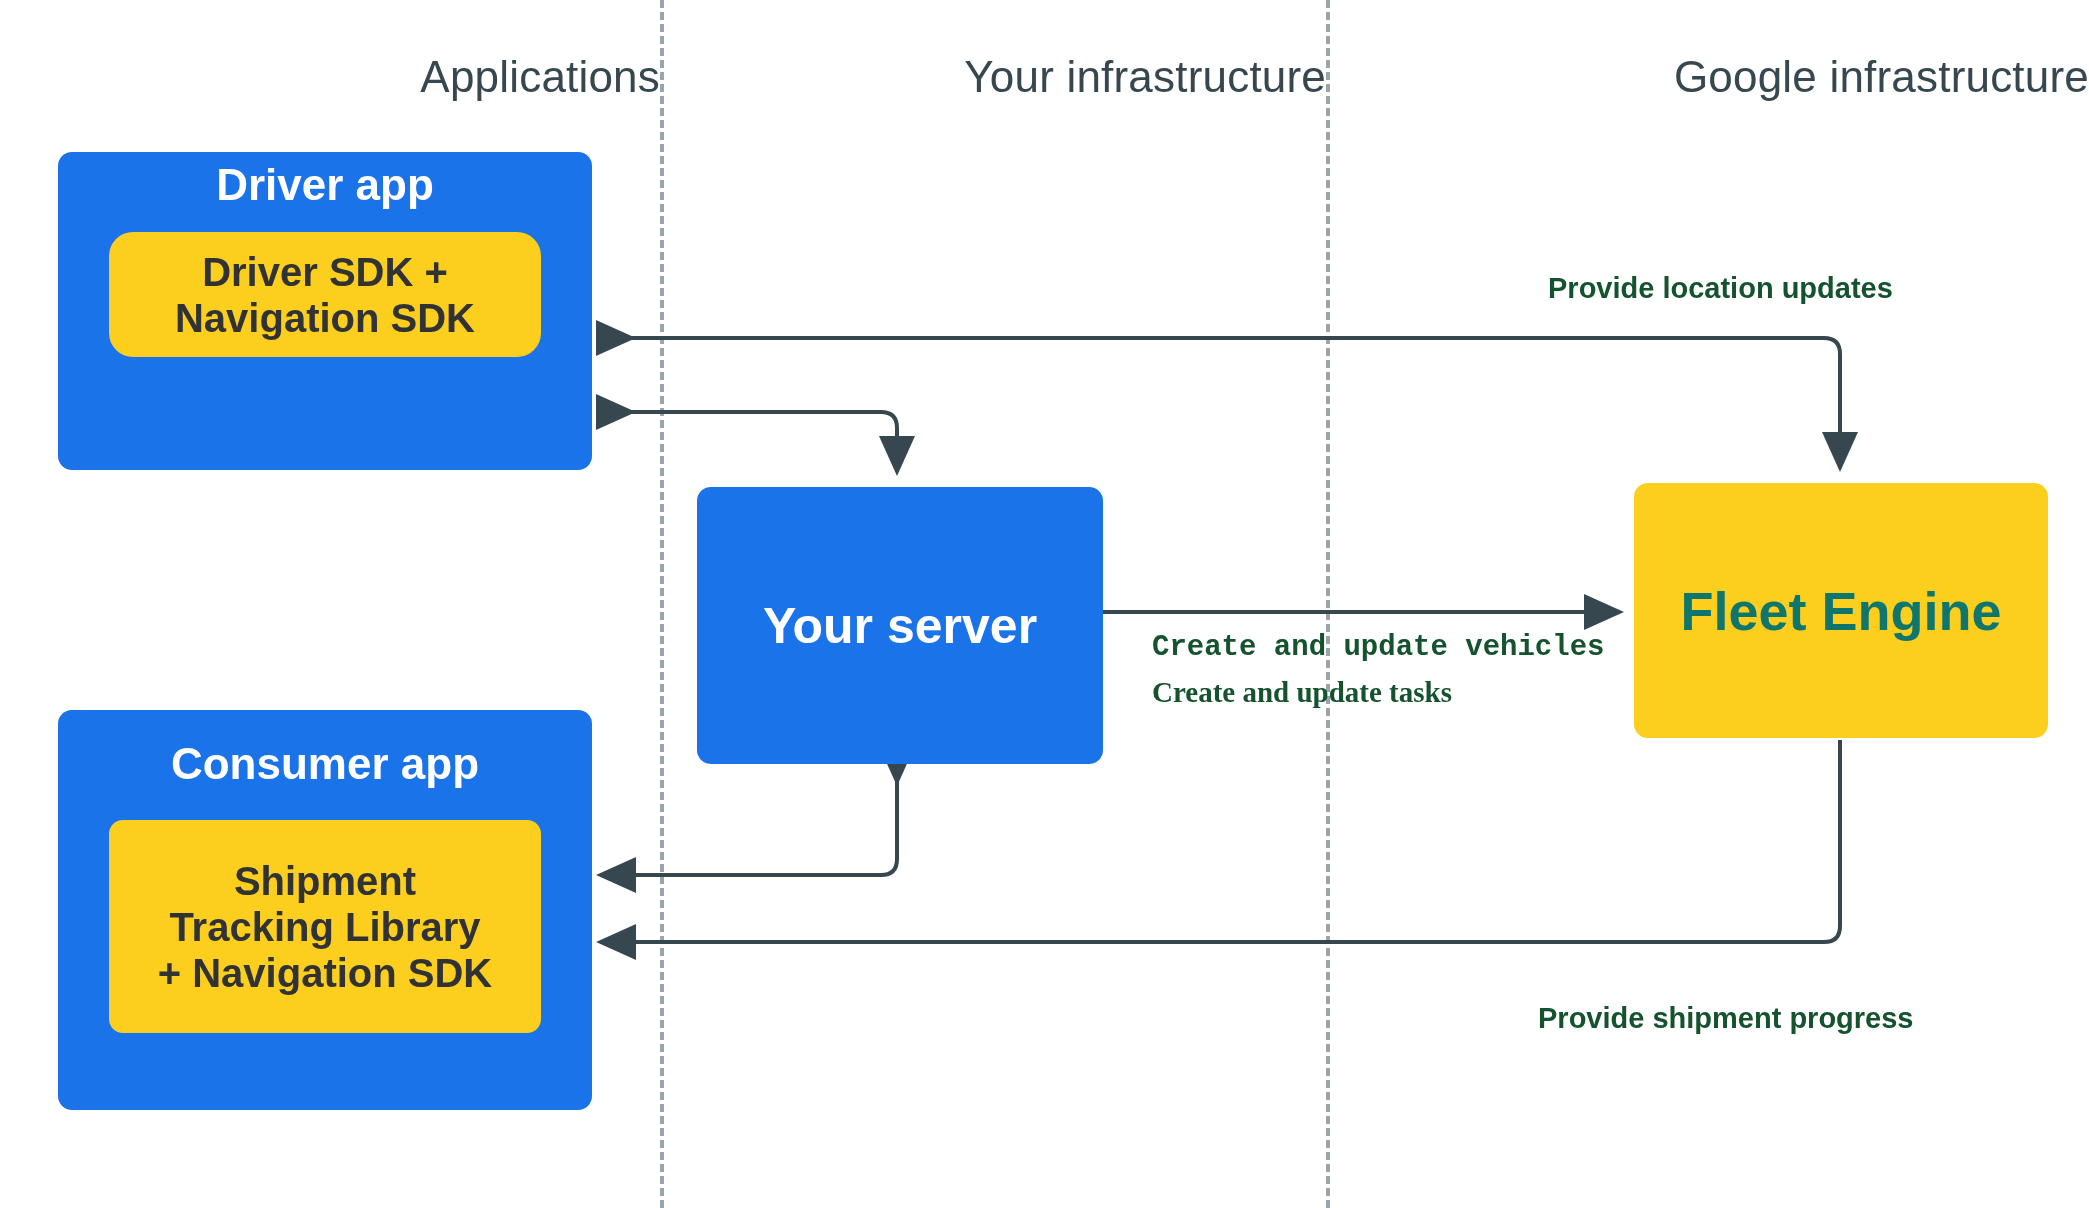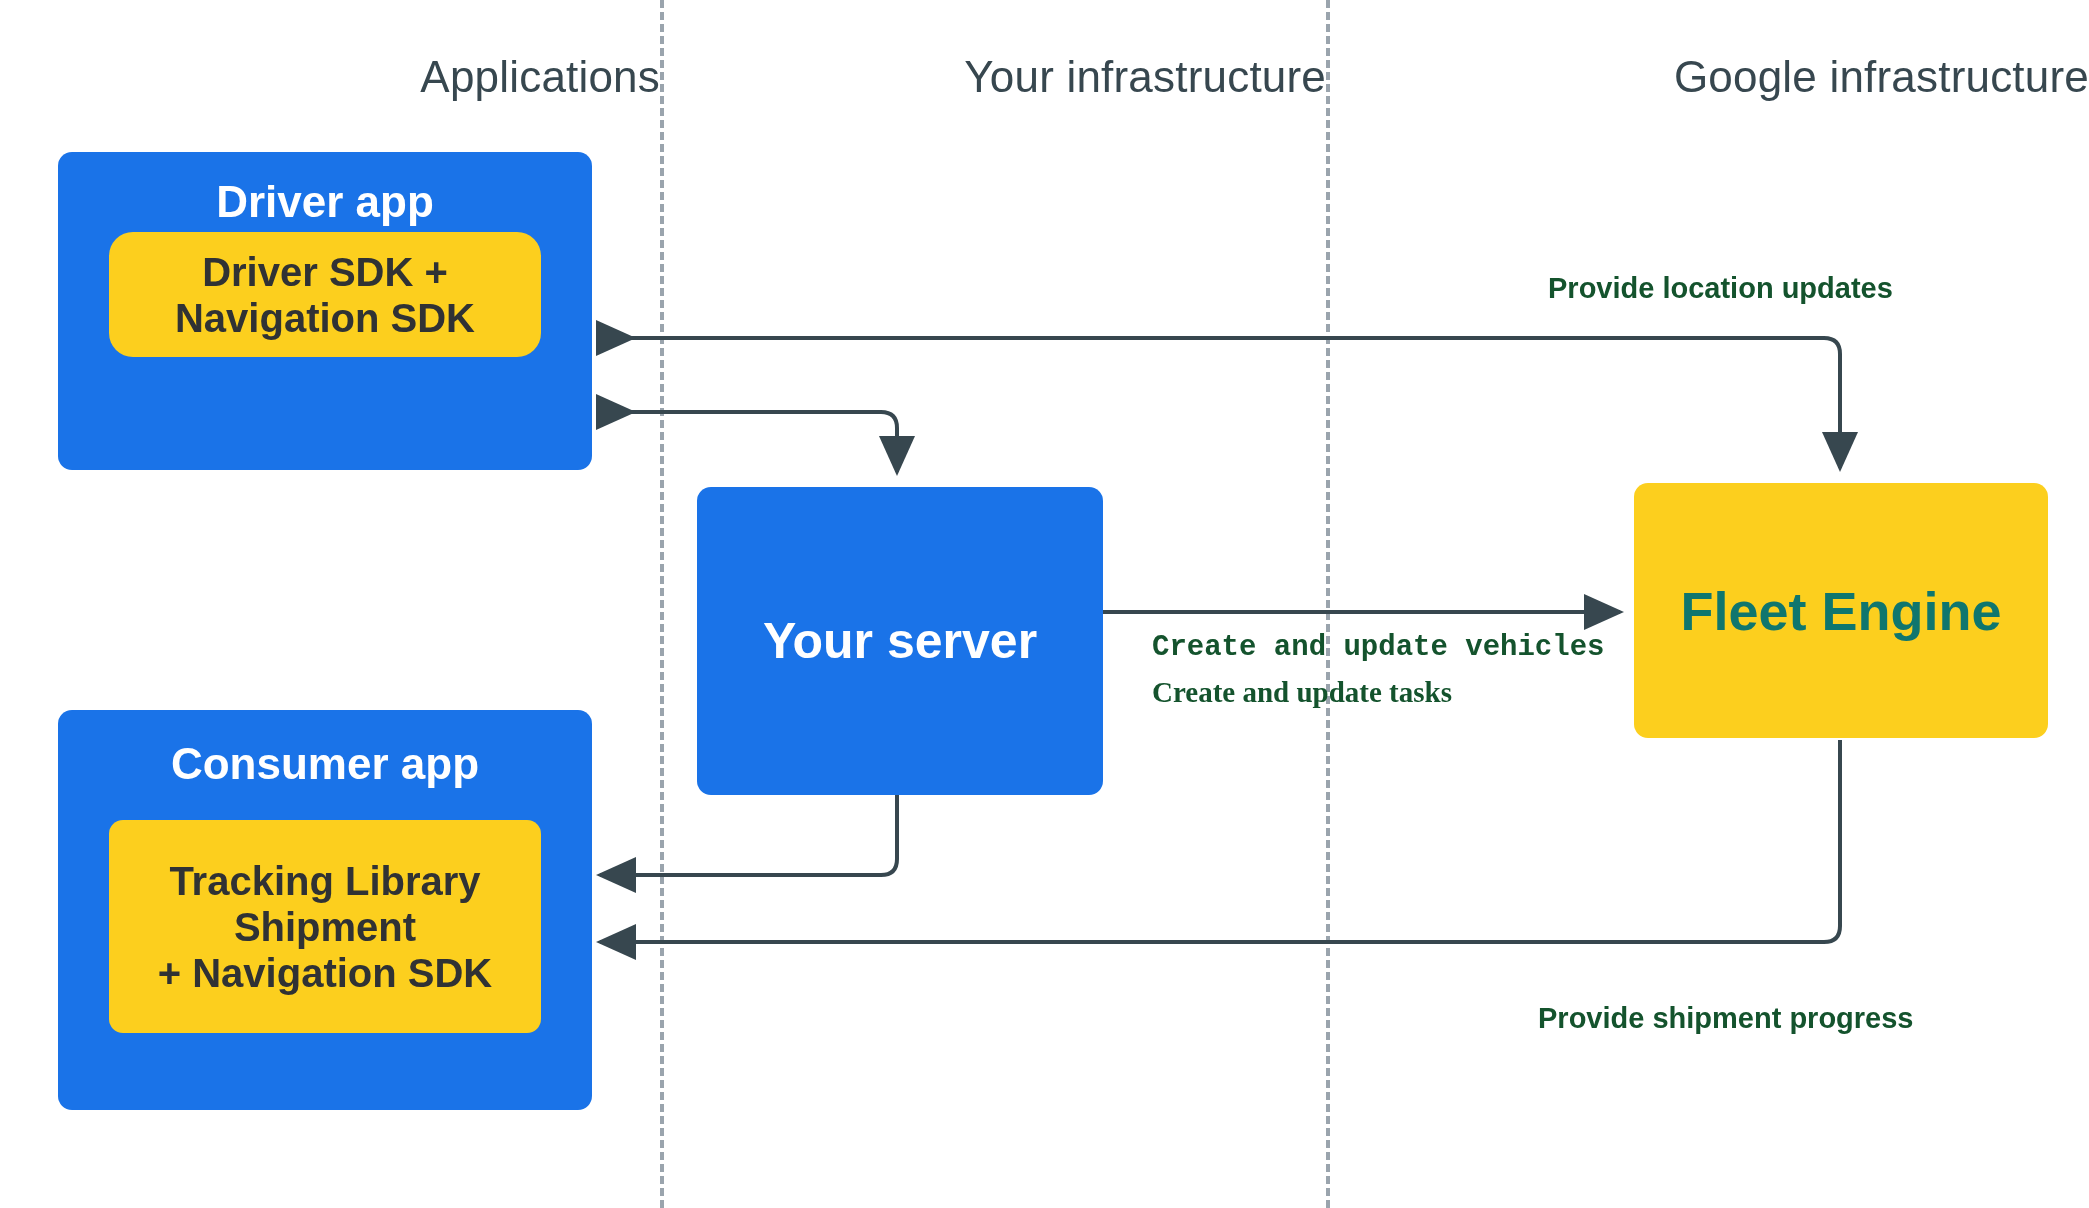--- a/index.html
+++ b/index.html
@@ -85,41 +85,41 @@
     font-weight: bold;
     font-size: 54px;
     color: #0f766e;
     text-align: center;
     white-space: nowrap;
   }
 
   
   #box-driver-app {
     left: 58px; top: 152px; width: 534px; height: 318px;
-    justify-content: flex-start; padding-top: 26px;
+    justify-content: flex-start; padding-top: 9px;
   }
   #box-driver-sdk {
     left: 51px; top: 80px; width: 432px; height: 125px;
     justify-content: center;
     position: absolute;
     border-radius: 24px;
   }
   
   #box-consumer-app {
     left: 58px; top: 710px; width: 534px; height: 400px;
     justify-content: flex-start; padding-top: 30px;
   }
   #box-shipment-lib {
     left: 51px; top: 110px; width: 432px; height: 213px;
     justify-content: center;
     position: absolute;
   }
   
   #box-your-server {
-    left: 697px; top: 487px; width: 406px; height: 308px;
+    left: 697px; top: 487px; width: 406px; height: 277px;
     justify-content: center;
   }
   
   #box-fleet-engine {
     left: 1634px; top: 483px; width: 414px; height: 255px;
     justify-content: center;
   }
 
   
   .arrow-label {
@@ -193,22 +193,22 @@
         <div>Driver SDK +</div>
         <div>Navigation SDK</div>
       </div>
     </div>
   </div>
 
   <div class="box box-blue" id="box-consumer-app">
     <div class="app-title">Consumer app</div>
     <div class="box box-yellow" id="box-shipment-lib">
       <div class="sdk-label">
+        <div>Shipment</div>
         <div>Tracking Library</div>
-        <div>Shipment</div>
         <div>+ Navigation SDK</div>
       </div>
     </div>
   </div>
 
   <div class="box box-blue" id="box-your-server">
     <div class="server-label">Your server</div>
   </div>
 
   <div class="box box-yellow" id="box-fleet-engine">

